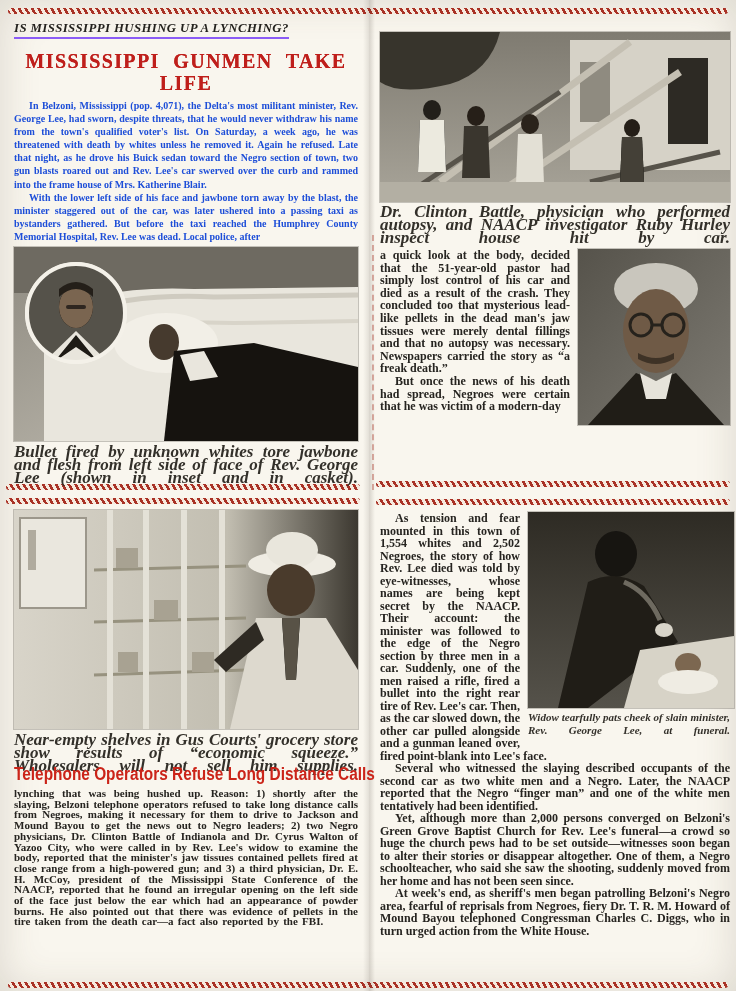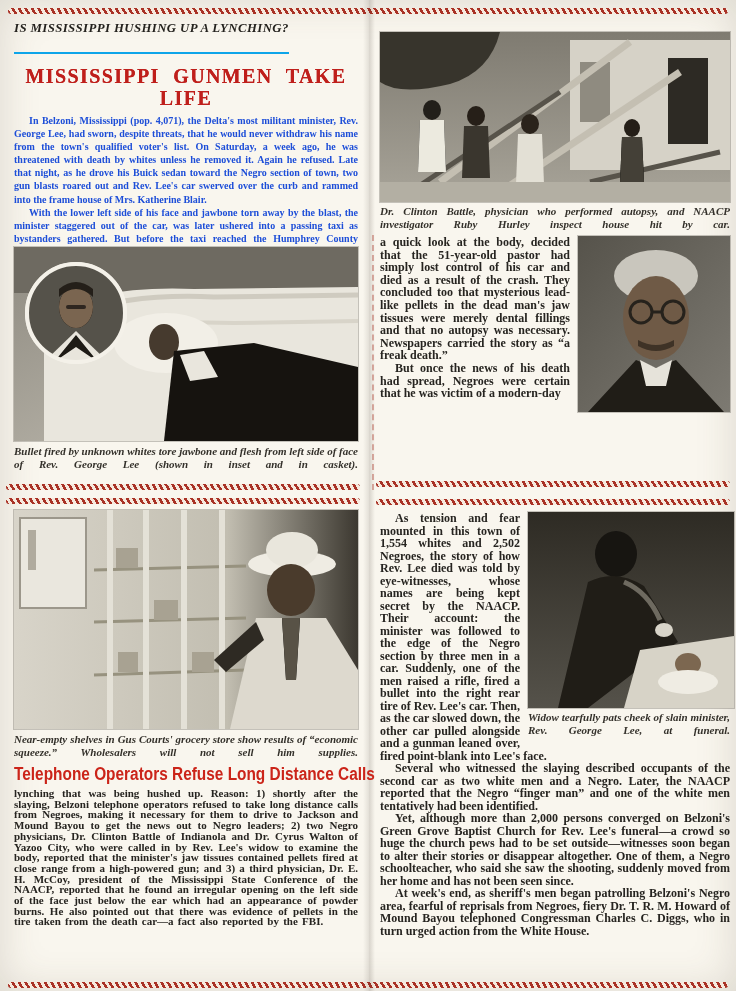--- a/index.html
+++ b/index.html
@@ -19,40 +19,40 @@
     background:linear-gradient(90deg, rgba(60,50,40,0) 0%, rgba(60,50,40,.10) 45%, rgba(60,50,40,.16) 55%, rgba(60,50,40,0) 100%);
   }
   .gutter-dashes{
     position:absolute; left:372px; top:235px; height:255px; width:0;
     border-left:2px dashed rgba(169,50,38,.38);
   }
   
   .kicker{
     display:inline-block; font-weight:bold; font-style:italic;
     font-size:12.8px; letter-spacing:.4px; color:#24221e;
-    border-bottom:2px solid #0ea5e9; padding-bottom:16px;
+    border-bottom:2px solid #8b5cf6; padding-bottom:1px;
   }
   .headline{
     font-weight:bold; color:#bf1f1b; text-align:center;
     font-size:20px; letter-spacing:1.4px; word-spacing:7px; line-height:22px;
     text-shadow:0 0 .4px #bf1f1b;
   }
   .subhead{
     font-family:"Liberation Sans", sans-serif; font-weight:bold;
     color:#cb2419; font-size:17.5px; white-space:nowrap;
     transform:scaleX(.88); transform-origin:0 50%;
   }
   .body-a{font-size:10px; line-height:13.1px; font-weight:bold; text-align:justify; color:#1d4ed8;}
   .body-b{font-size:11px;   line-height:10.7px; font-weight:bold; text-align:justify; color:#262420; word-spacing:1.5px;}
   .body-c{font-size:12px;   line-height:12.6px; font-weight:bold; text-align:justify; color:#262420;}
   .body-d{font-size:12px;   line-height:12.5px; font-weight:bold; text-align:justify; color:#262420;}
   p{margin:0; text-indent:15px;}
   p.noindent{text-indent:0;}
   .caption{
-    font-weight:bold; font-style:italic; font-size:11px; line-height:13px;
+    font-weight:bold; font-style:italic; font-size:17px; line-height:13px;
     color:#33302a; text-align:justify; text-align-last:justify;
   }
   
   .abs{position:absolute;}
   .photo{display:block; background:#888; box-shadow:0 0 0 1px rgba(40,35,28,.25);}
   figure{margin:0;}
   .fig-right{float:right; margin:0 0 6px 8px;}
   .clearfix::after{content:""; display:block; clear:both;}
 </style>
 </head>

